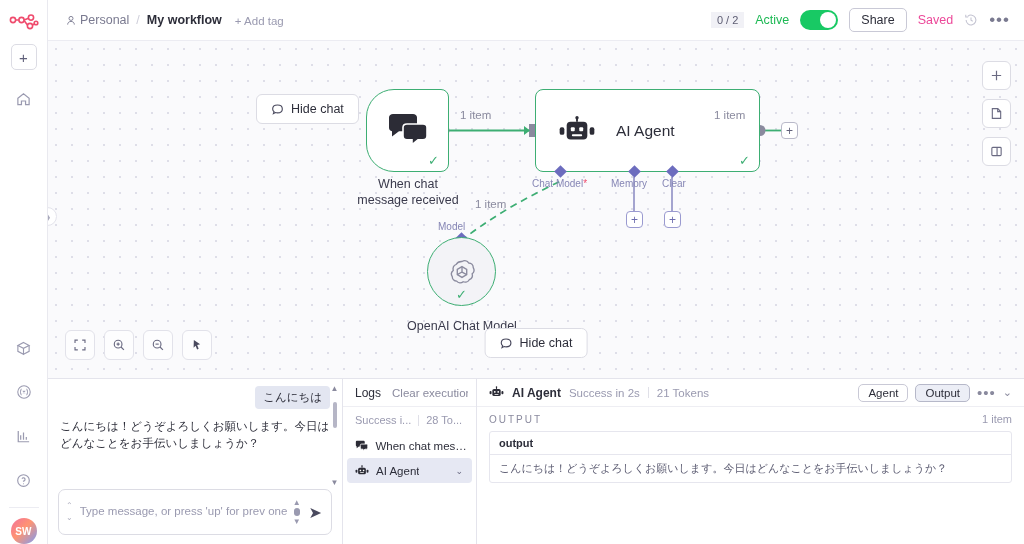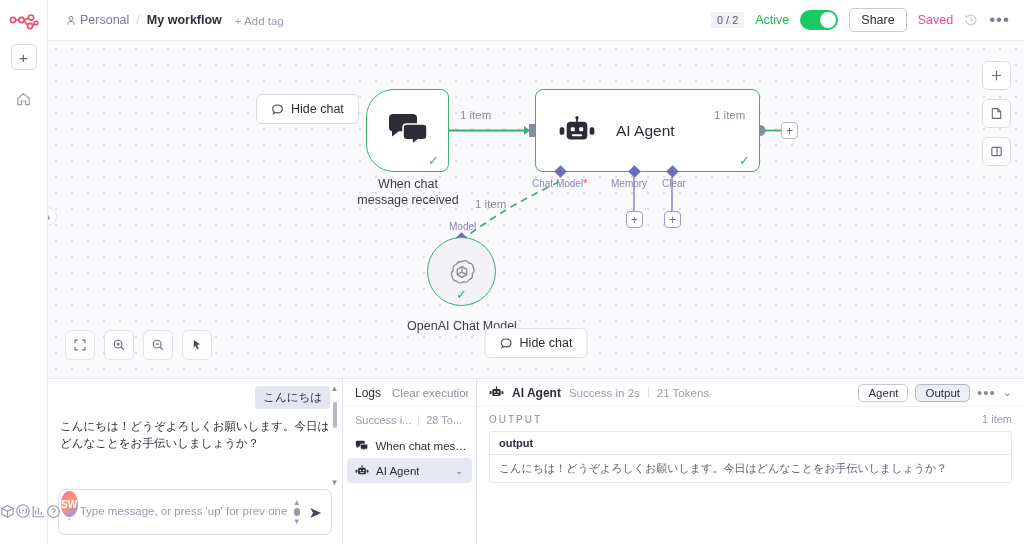--- a/index.html
+++ b/index.html
@@ -25,21 +25,21 @@
   .rail-btn {
     width: 26px; height: 26px; border: 1px solid #dcdce4; border-radius: 5px;
     background: #fff; display:flex; align-items:center; justify-content:center;
     color:#60607a; font-size: 15px; line-height: 1; cursor: pointer;
   }
   .rail-ico {
     width: 30px; height: 30px; display:flex; align-items:center; justify-content:center;
     color:#9a9ab0; margin-top: 14px; cursor: pointer;
   }
   .rail-spacer { flex: 1 1 auto; }
-  .rail-bottom { display:flex; flex-direction:row; align-items:center; width:100%; padding-bottom: 18px; }
+  .rail-bottom { display:flex; flex-direction:column; align-items:center; width:100%; padding-bottom: 0; }
   .rail-sep { width: 30px; height:1px; background:#ececf2; margin: 12px 0 10px; }
   .avatar {
     width: 26px; height: 26px; border-radius: 50%;
     background: linear-gradient(135deg,#f2709c 0%, #ff9472 45%, #7b9cf5 100%);
     color:#fff; font-size: 10px; font-weight: 700;
     display:flex; align-items:center; justify-content:center;
     letter-spacing: .2px; cursor:pointer;
   }
 
   
@@ -440,21 +440,21 @@
 
       <div class="plus-sq pp" style="left:578px; top:170px;">+</div>
       <div class="plus-sq pp" style="left:616px; top:170px;">+</div>
       <div class="plus-sq" style="left:733px; top:81px;">+</div>
 
       <div class="conn-lbl" style="left:412px; top:68px;">1 item</div>
       <div class="conn-lbl" style="left:666px; top:68px;">1 item</div>
       <div class="conn-lbl" style="left:427px; top:157px;">1 item</div>
 
       <div class="diamond" style="left:409px; top:193px;"></div>
-      <div class="port-lbl" style="left:390px; top:180px;margin-left:11px;">Model</div>
+      <div class="port-lbl" style="left:390px; top:180px;">Model</div>
       <div class="node-model">
         <svg width="30" height="30" viewBox="0 0 28 28" fill="none" stroke="#8a8a9e" stroke-width="1.25">
           <path d="M14 4.2 C16.3 2.9 19 3.6 20.3 5.6 C22.6 5.6 24.5 7.5 24.5 9.9 C25.6 11.8 25.2 14.3 23.5 15.7 C24.1 17.9 23 20.3 20.8 21.2 C19.7 23.2 17.2 24 15.1 23.1 C13.2 24.6 10.5 24.3 9 22.5 C6.7 22.5 4.9 20.6 4.9 18.3 C3.7 16.4 4.1 13.9 5.8 12.5 C5.3 10.3 6.4 7.9 8.5 7 C9.6 5 12 4.1 14 4.2 Z"></path>
           <path d="M14 9 L18.4 11.5 V16.5 L14 19 L9.6 16.5 V11.5 Z"></path>
           <path d="M14 9 V14 L18.4 16.5 M14 14 L9.6 16.5"></path>
         </svg>
         <span class="node-ok" style="right:auto; left:50%; transform:translateX(-50%); bottom:3px;">✓</span>
       </div>
       <div class="node-label" style="left:340px; top:278px; width:148px;">OpenAI Chat Model</div>
     </div>

